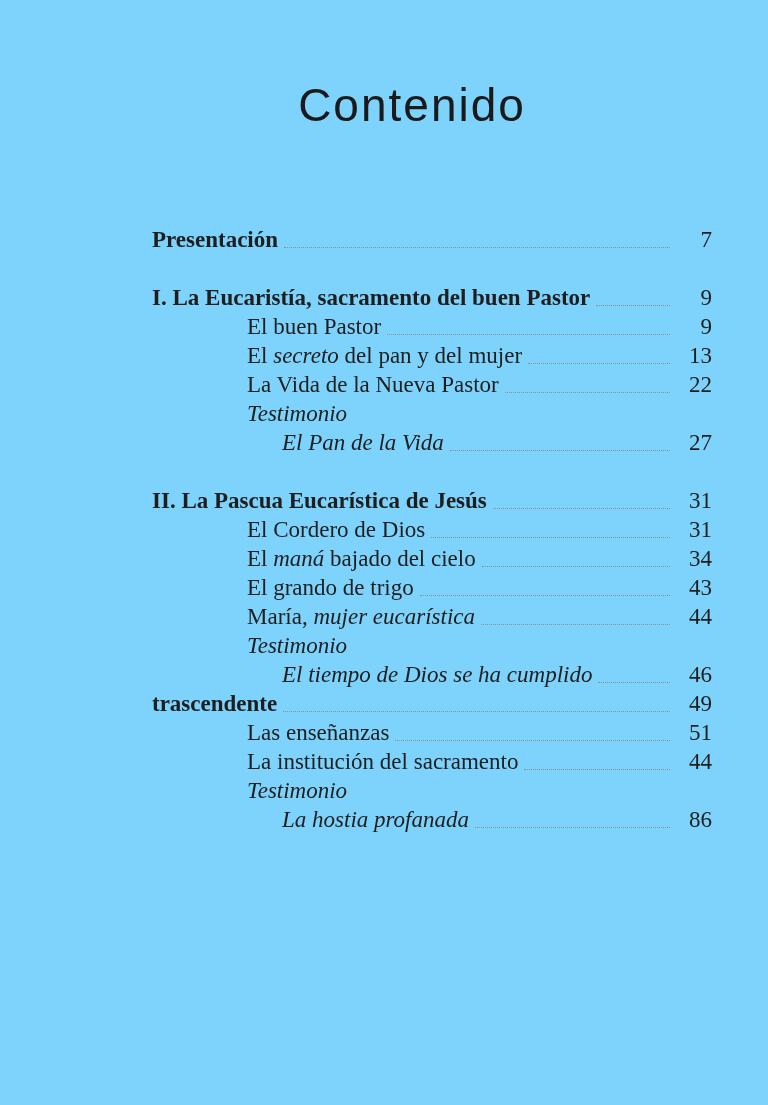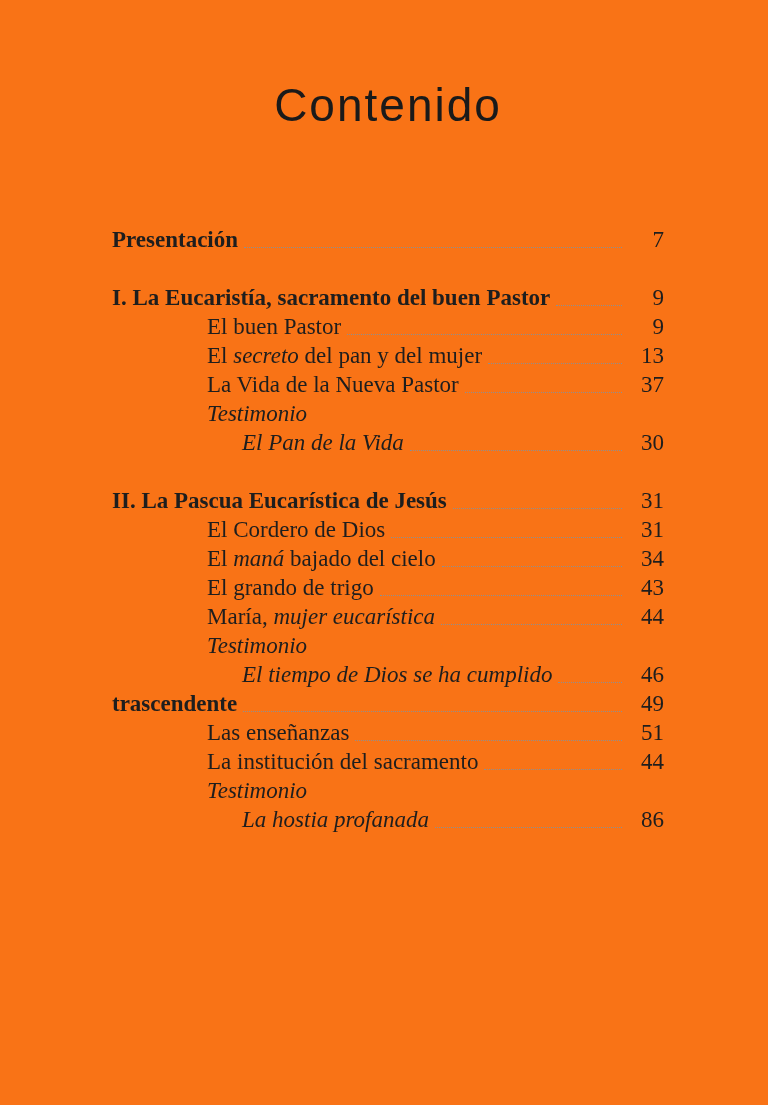--- a/index.html
+++ b/index.html
@@ -11,35 +11,36 @@
     width: 768px;
     height: 1105px;
     overflow: hidden;
     font-family: "Liberation Serif", "DejaVu Serif", serif;
     color: #1e1e1e;
   }
   .page {
     box-sizing: border-box;
     width: 768px;
     height: 1105px;
-    padding: 80px 104px 0 112px;
-    background: #f97316;
+    padding: 80px 56px 0 112px;
+    background: #7dd3fc;
   }
   .title {
     margin: 0;
     font-family: "Liberation Sans", "DejaVu Sans", sans-serif;
     font-weight: 400;
     font-size: 46px;
     line-height: 1.1;
     letter-spacing: 2px;
     text-align: center;
     color: #1a1a1a;
   }
   .toc {
     margin-top: 94px;
+    margin-left: 40px;
   }
   .row {
     display: flex;
     align-items: baseline;
     font-size: 23px;
     line-height: 29px;
     color: #1e1e1e;
   }
   .row.space-before { margin-top: 29px; }
   .row.level-1 { padding-left: 95px; }
@@ -85,30 +86,30 @@
     <span class="pagenum">9</span>
   </div>
       <div class="row level-1">
     <span class="label"><span>El </span><span class="it">secreto</span><span> del pan y del mujer</span></span>
     <span class="leader"></span>
     <span class="pagenum">13</span>
   </div>
       <div class="row level-1">
     <span class="label"><span>La Vida de la Nueva Pastor</span></span>
     <span class="leader"></span>
-    <span class="pagenum">37</span>
+    <span class="pagenum">22</span>
   </div>
       <div class="row level-1 no-page">
     <span class="label"><span class="it">Testimonio</span></span>
 
   </div>
       <div class="row level-2">
     <span class="label"><span class="it">El Pan de la Vida</span></span>
     <span class="leader"></span>
-    <span class="pagenum">30</span>
+    <span class="pagenum">27</span>
   </div>
       <div class="row level-0 bold space-before">
     <span class="label"><span>II. La Pascua Eucarística de Jesús</span></span>
     <span class="leader"></span>
     <span class="pagenum">31</span>
   </div>
       <div class="row level-1">
     <span class="label"><span>El Cordero de Dios</span></span>
     <span class="leader"></span>
     <span class="pagenum">31</span>

